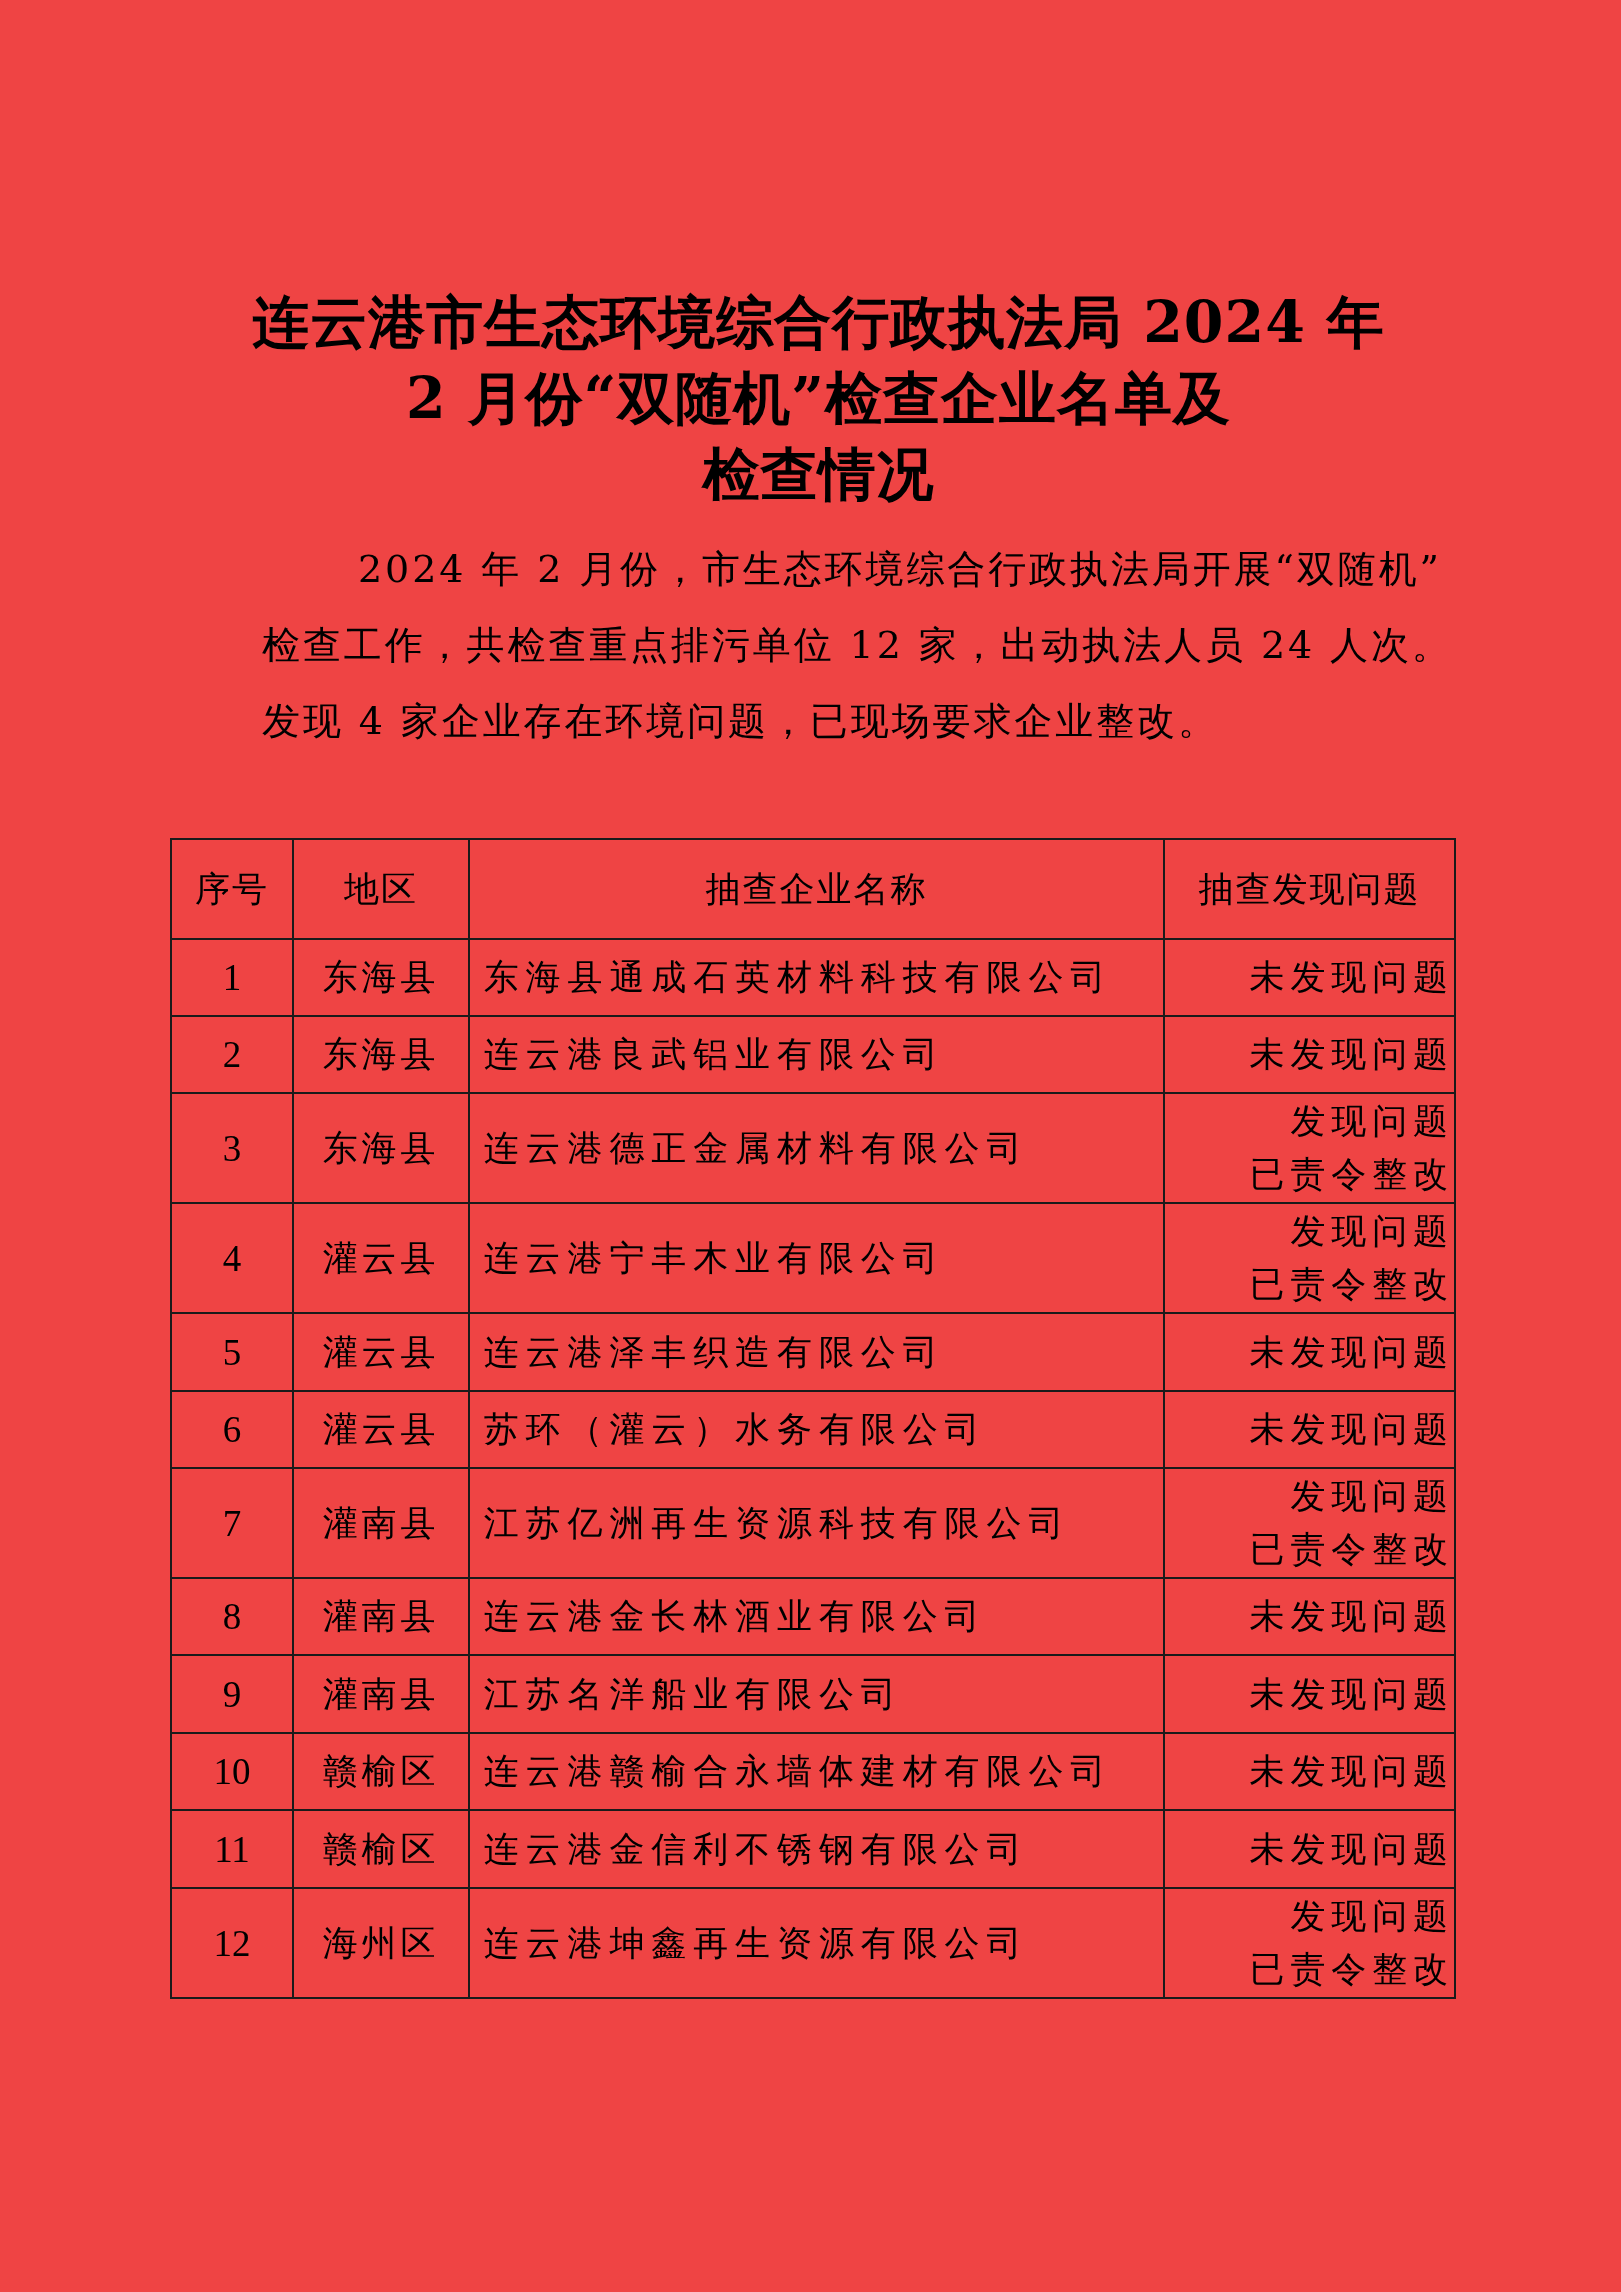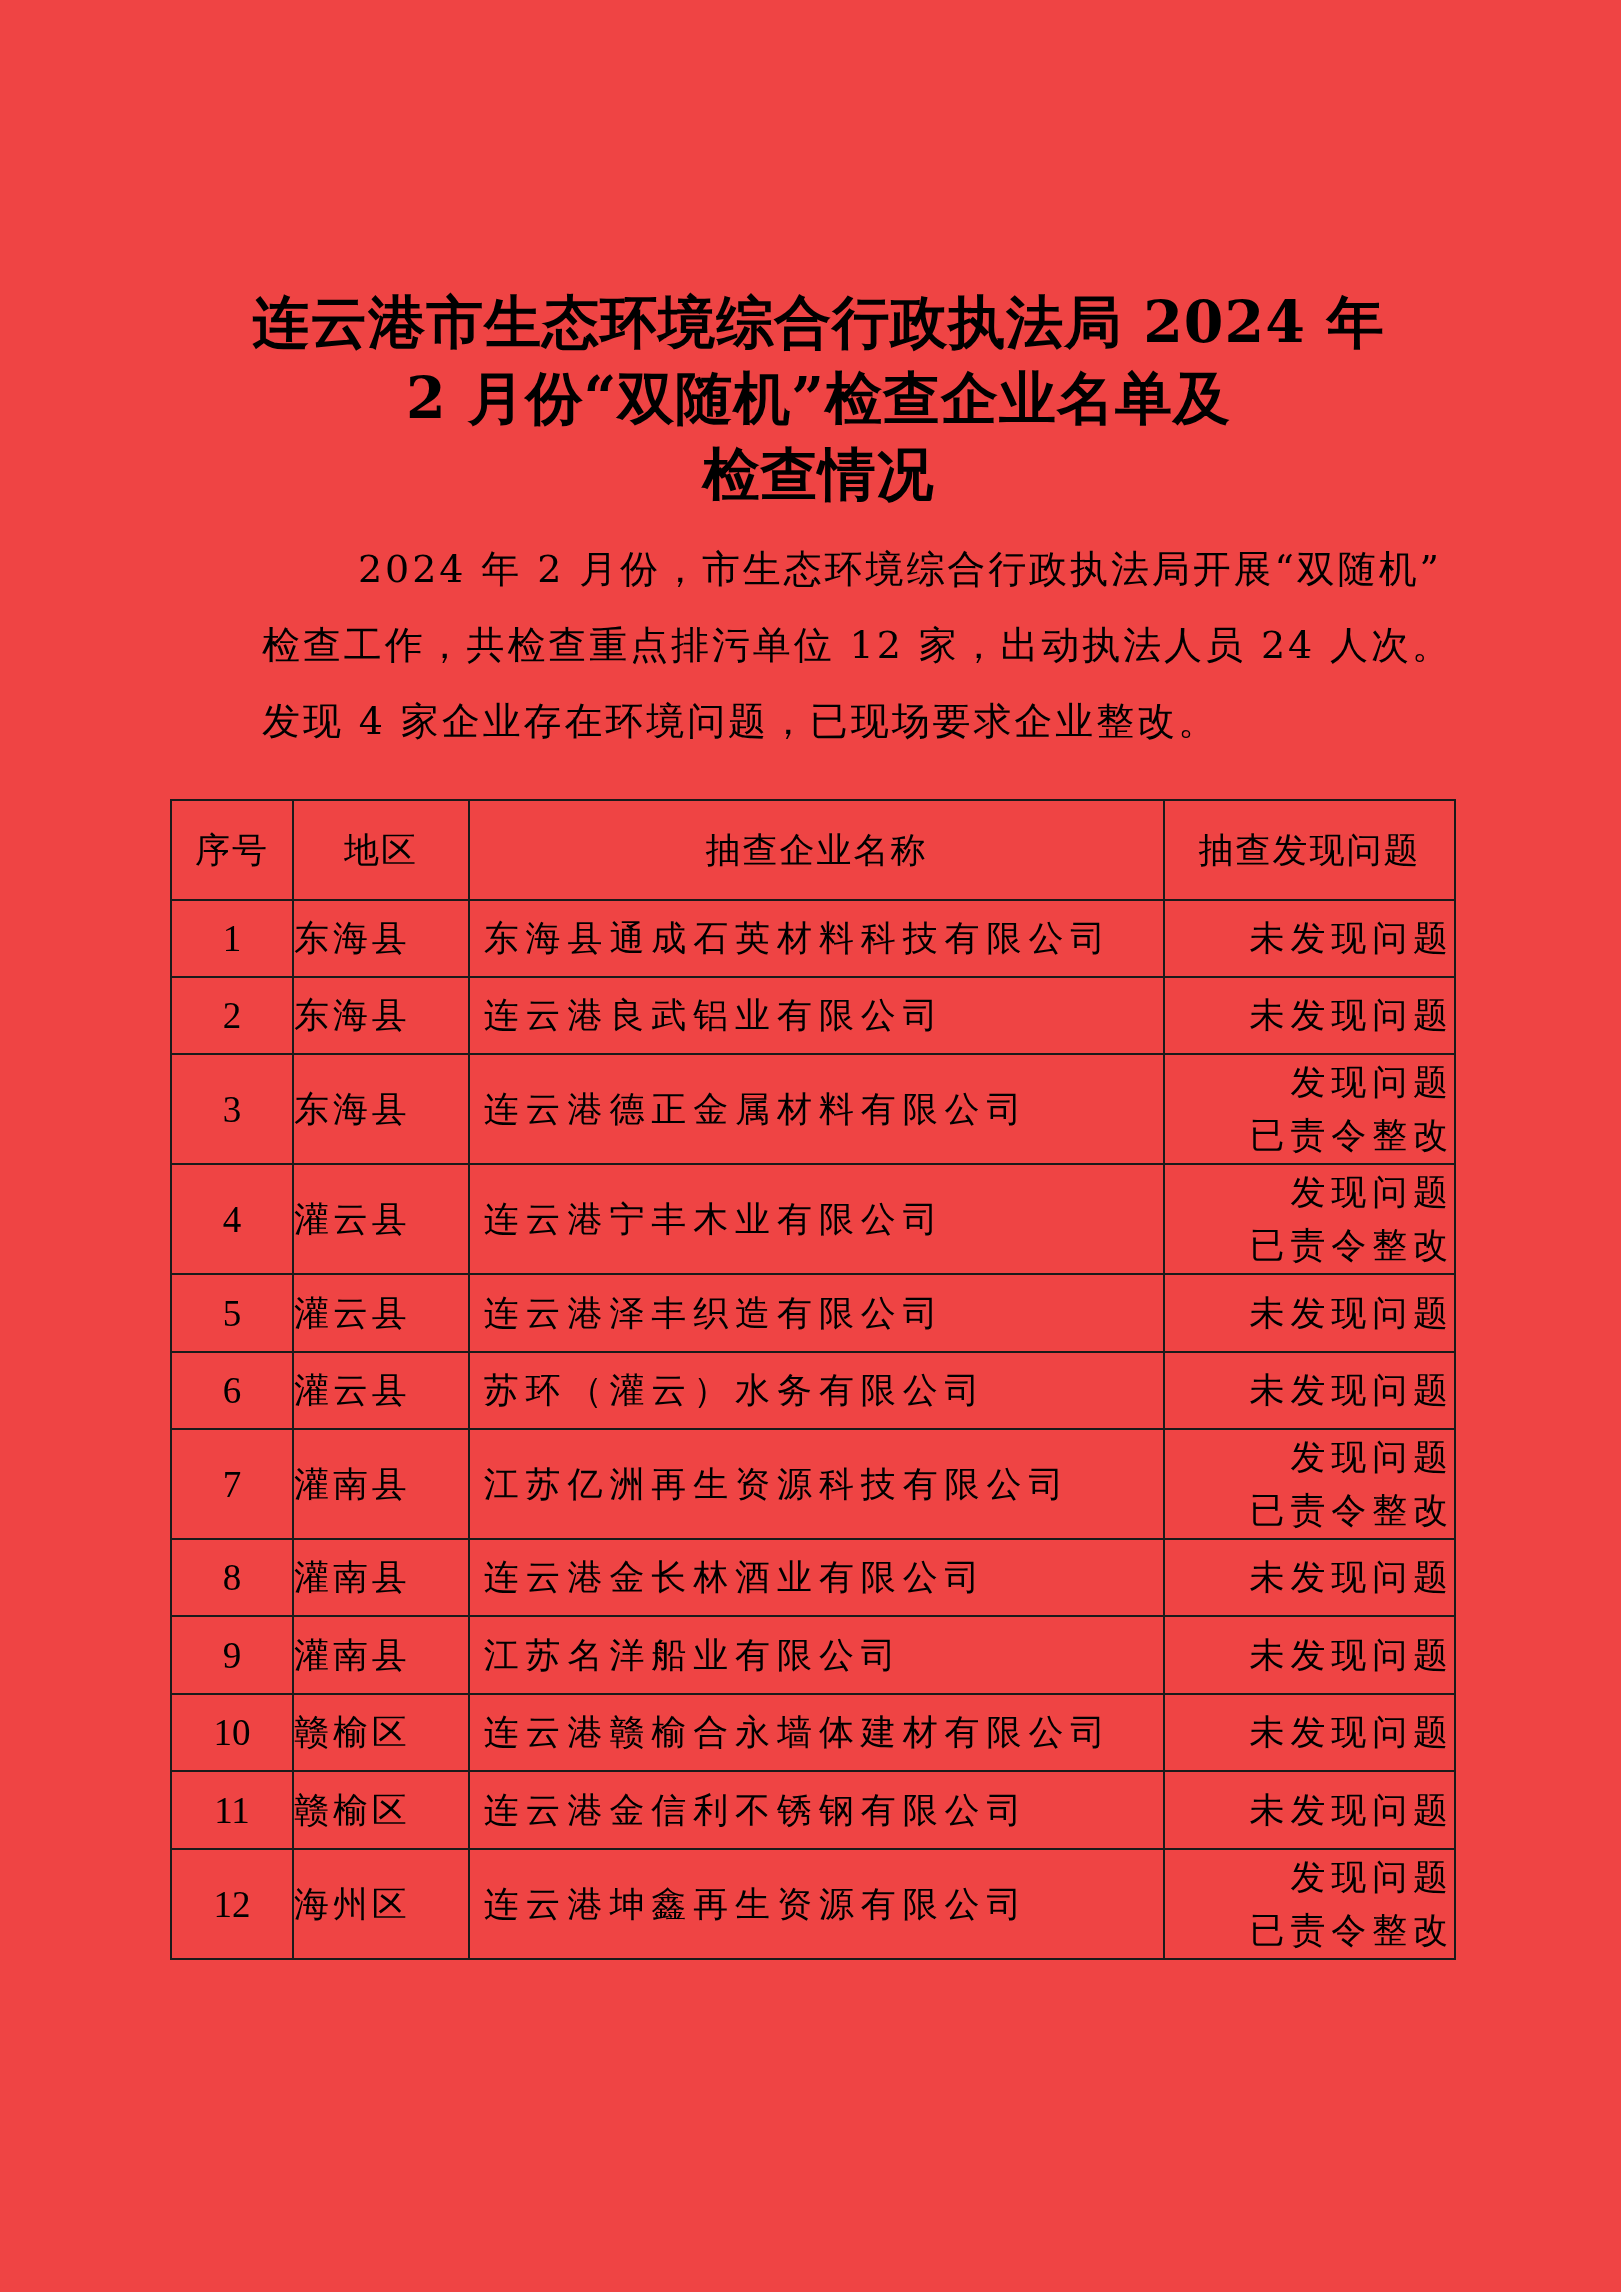--- a/index.html
+++ b/index.html
@@ -52,21 +52,21 @@
       display: block;
       white-space: nowrap;
       margin-left: 44px;
     }
     .intro .line.first {
       padding-left: 96px;
     }
     table.inspect {
       position: absolute;
       left: 170px;
-      top: 799px;
+      top: 838px;
       border-collapse: collapse;
       table-layout: fixed;
       width: 1284px;
     }
     table.inspect col.c-no { width: 122px; }
     table.inspect col.c-area { width: 176px; }
     table.inspect col.c-name { width: 695px; }
     table.inspect col.c-result { width: 291px; }
     table.inspect th, table.inspect td {
       border: 2px solid #1a1a1a;
@@ -88,21 +88,21 @@
       letter-spacing: 5.9px;
       line-height: 53px;
     }
     table.inspect td.no {
       text-align: center;
       letter-spacing: 0;
       font-family: "Liberation Serif", "DejaVu Serif", serif;
       font-size: 37px;
     }
     table.inspect td.area {
-      text-align: left;
+      text-align: center;
       letter-spacing: 3.9px;
     }
     table.inspect td.name {
       text-align: left;
       padding-left: 13.7px;
       letter-spacing: 6.9px;
       white-space: nowrap;
     }
     table.inspect td.result {
       text-align: right;

